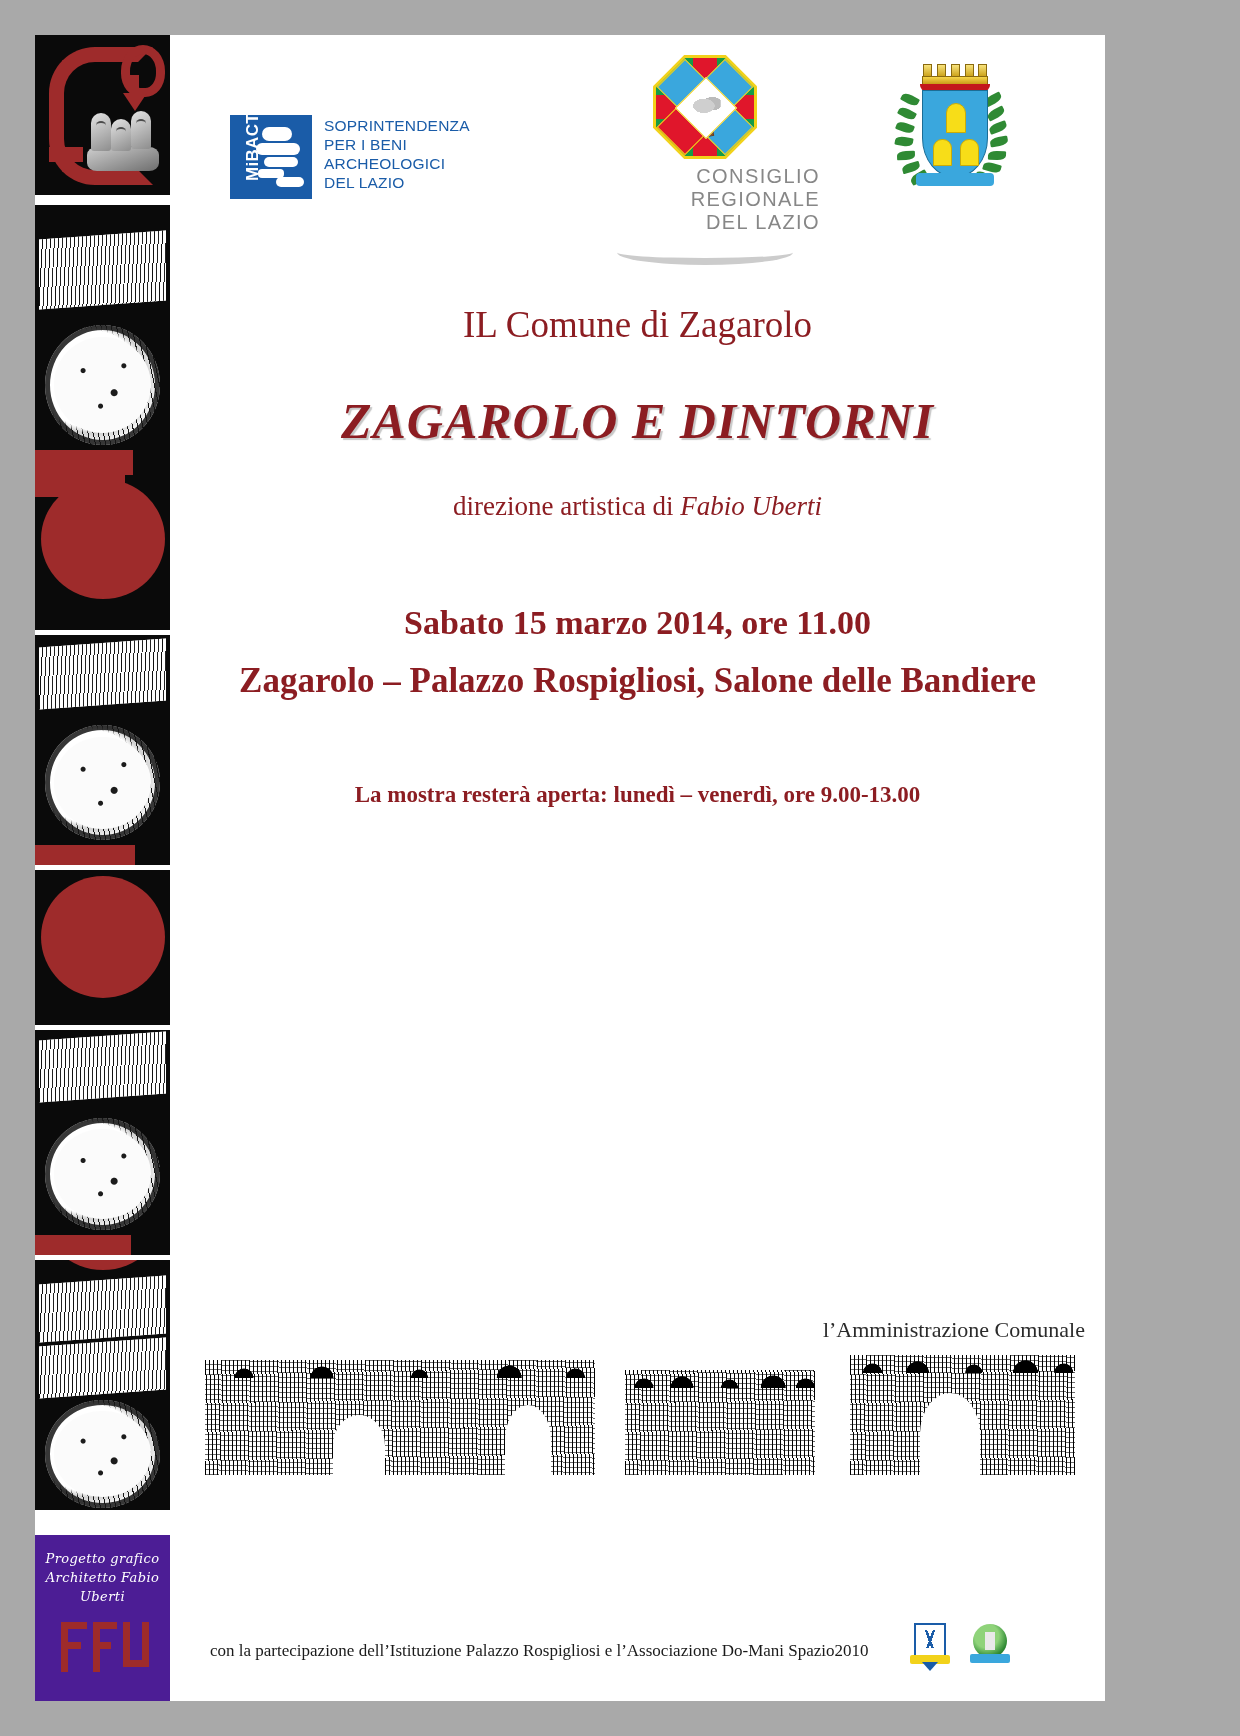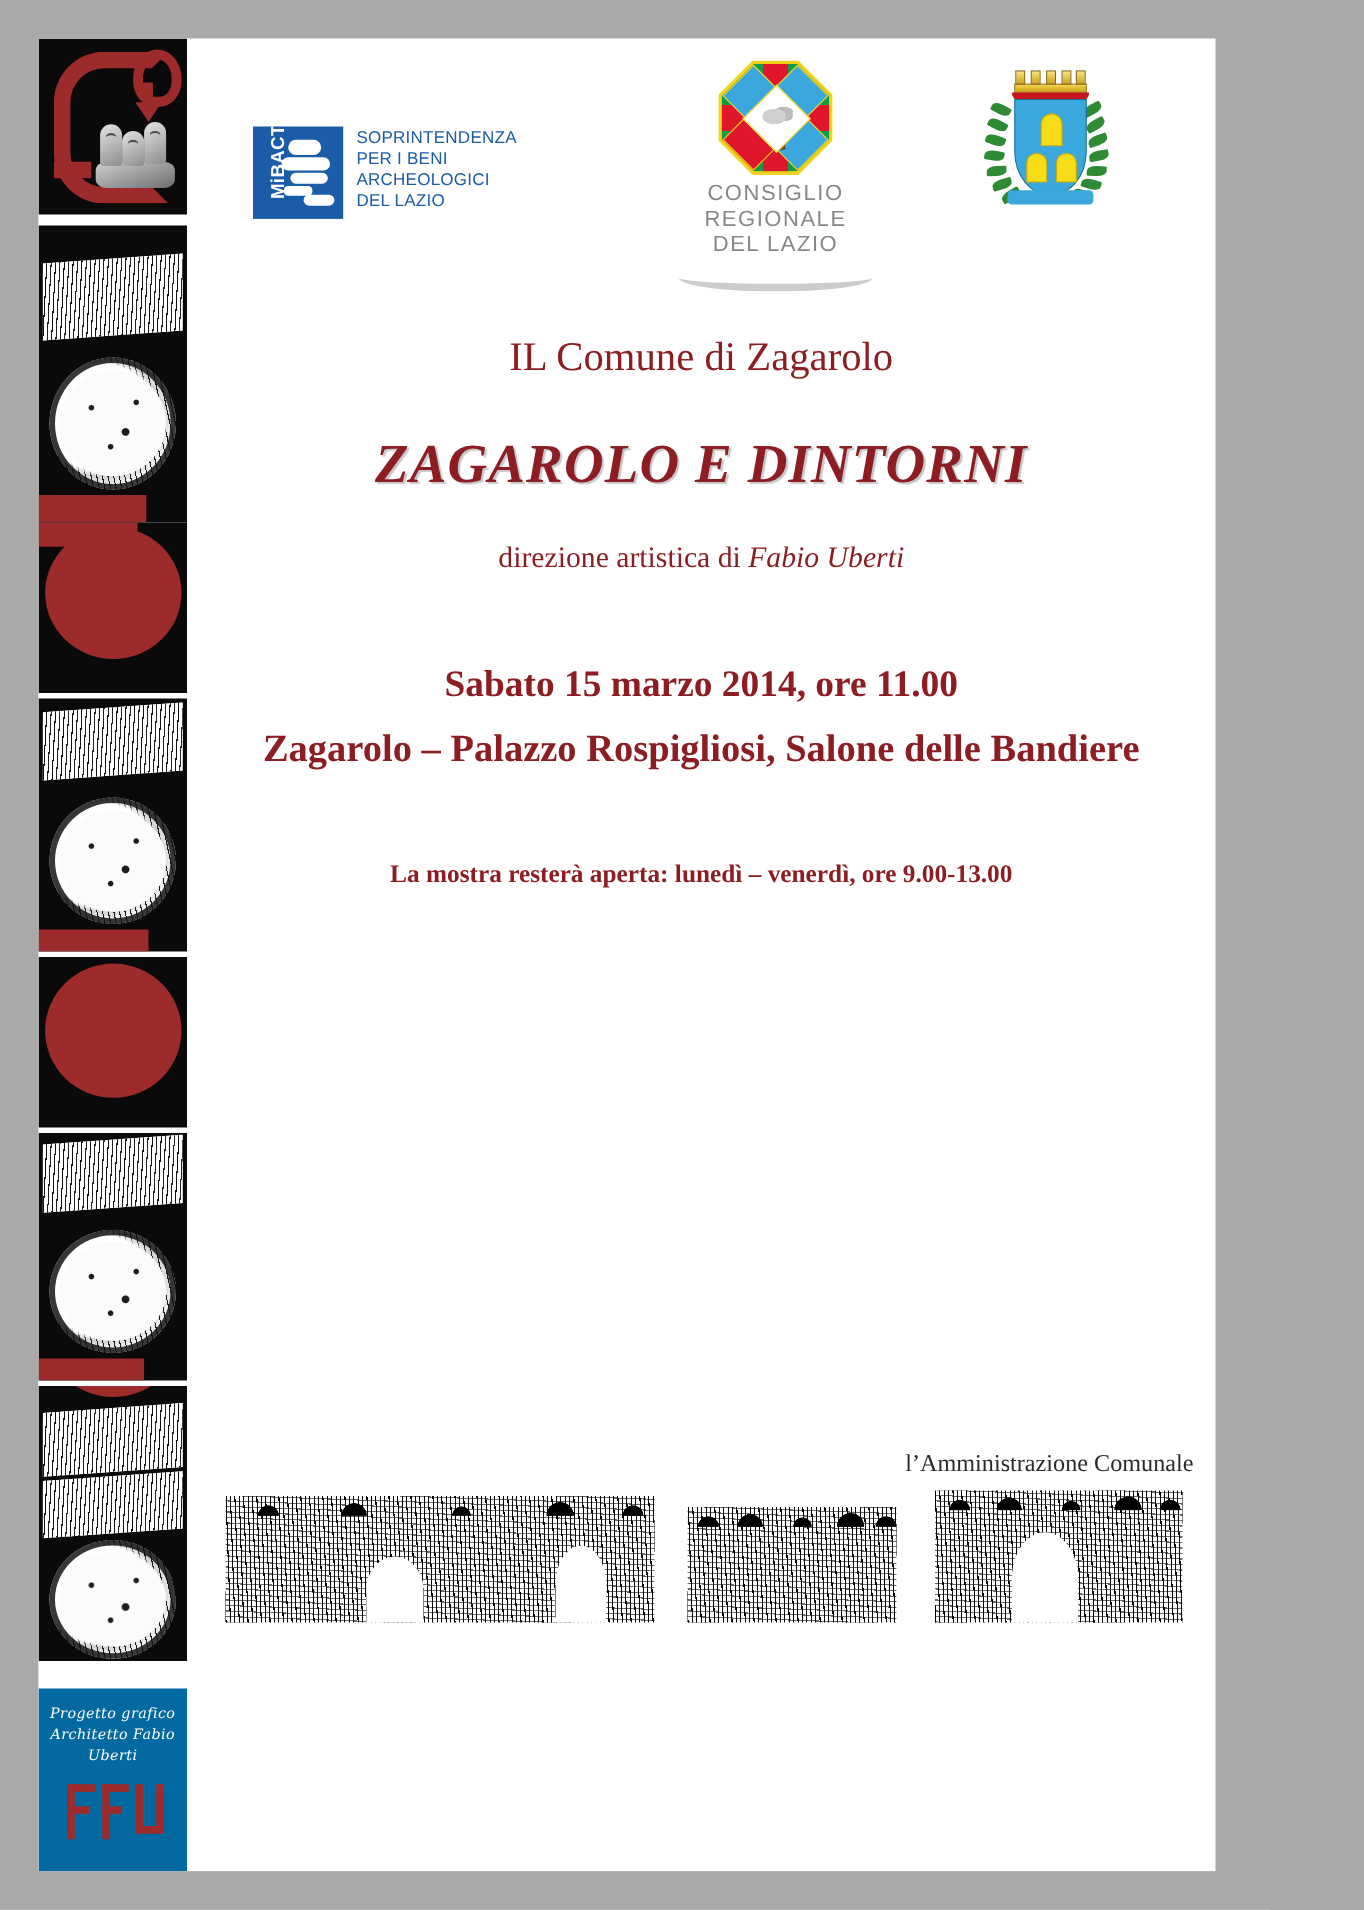--- a/index.html
+++ b/index.html
@@ -148,21 +148,21 @@
     position: absolute;
     background: #9e2b2b;
     border-radius: 50%;
   }
 
   
   #signature {
     position: absolute;
     left: 0; bottom: 0;
     width: 135px; height: 166px;
-    background: #0369a1;
+    background: #4c1d95;
     color: #ffffff;
     text-align: center;
   }
   .sig-line {
     font-family: "DejaVu Serif", serif;
     font-style: italic;
     font-size: 13px;
     line-height: 19px;
     letter-spacing: .4px;
     padding: 0 4px;
@@ -225,21 +225,21 @@
     line-height: 19px;
     letter-spacing: .2px;
     padding-top: 1px;
   }
 
   
   #consiglio {
     position: absolute;
     left: 420px; top: 20px;
     width: 230px;
-    text-align: center;
+    text-align: right;
   }
   #crl-emblem {
     position: relative;
     width: 104px; height: 104px;
     margin: 0 auto;
   }
   #crl-emblem .oct {
     position: absolute;
     inset: 0;
     background: #f2d21a;
@@ -730,14 +730,32 @@
 
   <div id="ruins">
     <div class="ruin-chunk" style="left:20px;width:390px;height:115px;"></div>
     <div class="ruin-arch" style="left:148px;width:52px;height:60px;"></div>
     <div class="ruin-arch" style="left:320px;width:46px;height:70px;"></div>
     <div class="ruin-chunk" style="left:440px;width:190px;height:105px;"></div>
     <div class="ruin-chunk" style="left:665px;width:225px;height:120px;"></div>
     <div class="ruin-arch" style="left:735px;width:60px;height:82px;"></div>
   </div>
 
+  <div id="footer">
+    <div id="footer-text">con la partecipazione dell’Istituzione Palazzo Rospigliosi e l’Associazione Do-Mani Spazio2010</div>
+
+    <div class="footer-logo" id="footer-logo-1">
+      <div class="fl-shield">
+          <div class="glyph"></div>
+        </div>
+      <div class="fl-band"></div>
+      <div class="fl-foot"></div>
+    </div>
+
+    <div class="footer-logo" id="footer-logo-2">
+      <div class="fl-circle">
+          <div class="tower2"></div>
+        </div>
+      <div class="fl-band" style="top:33px;background:#3aa7dd;"></div>
+    </div>
+  </div>
 
 </div>
 
 </body></html>

